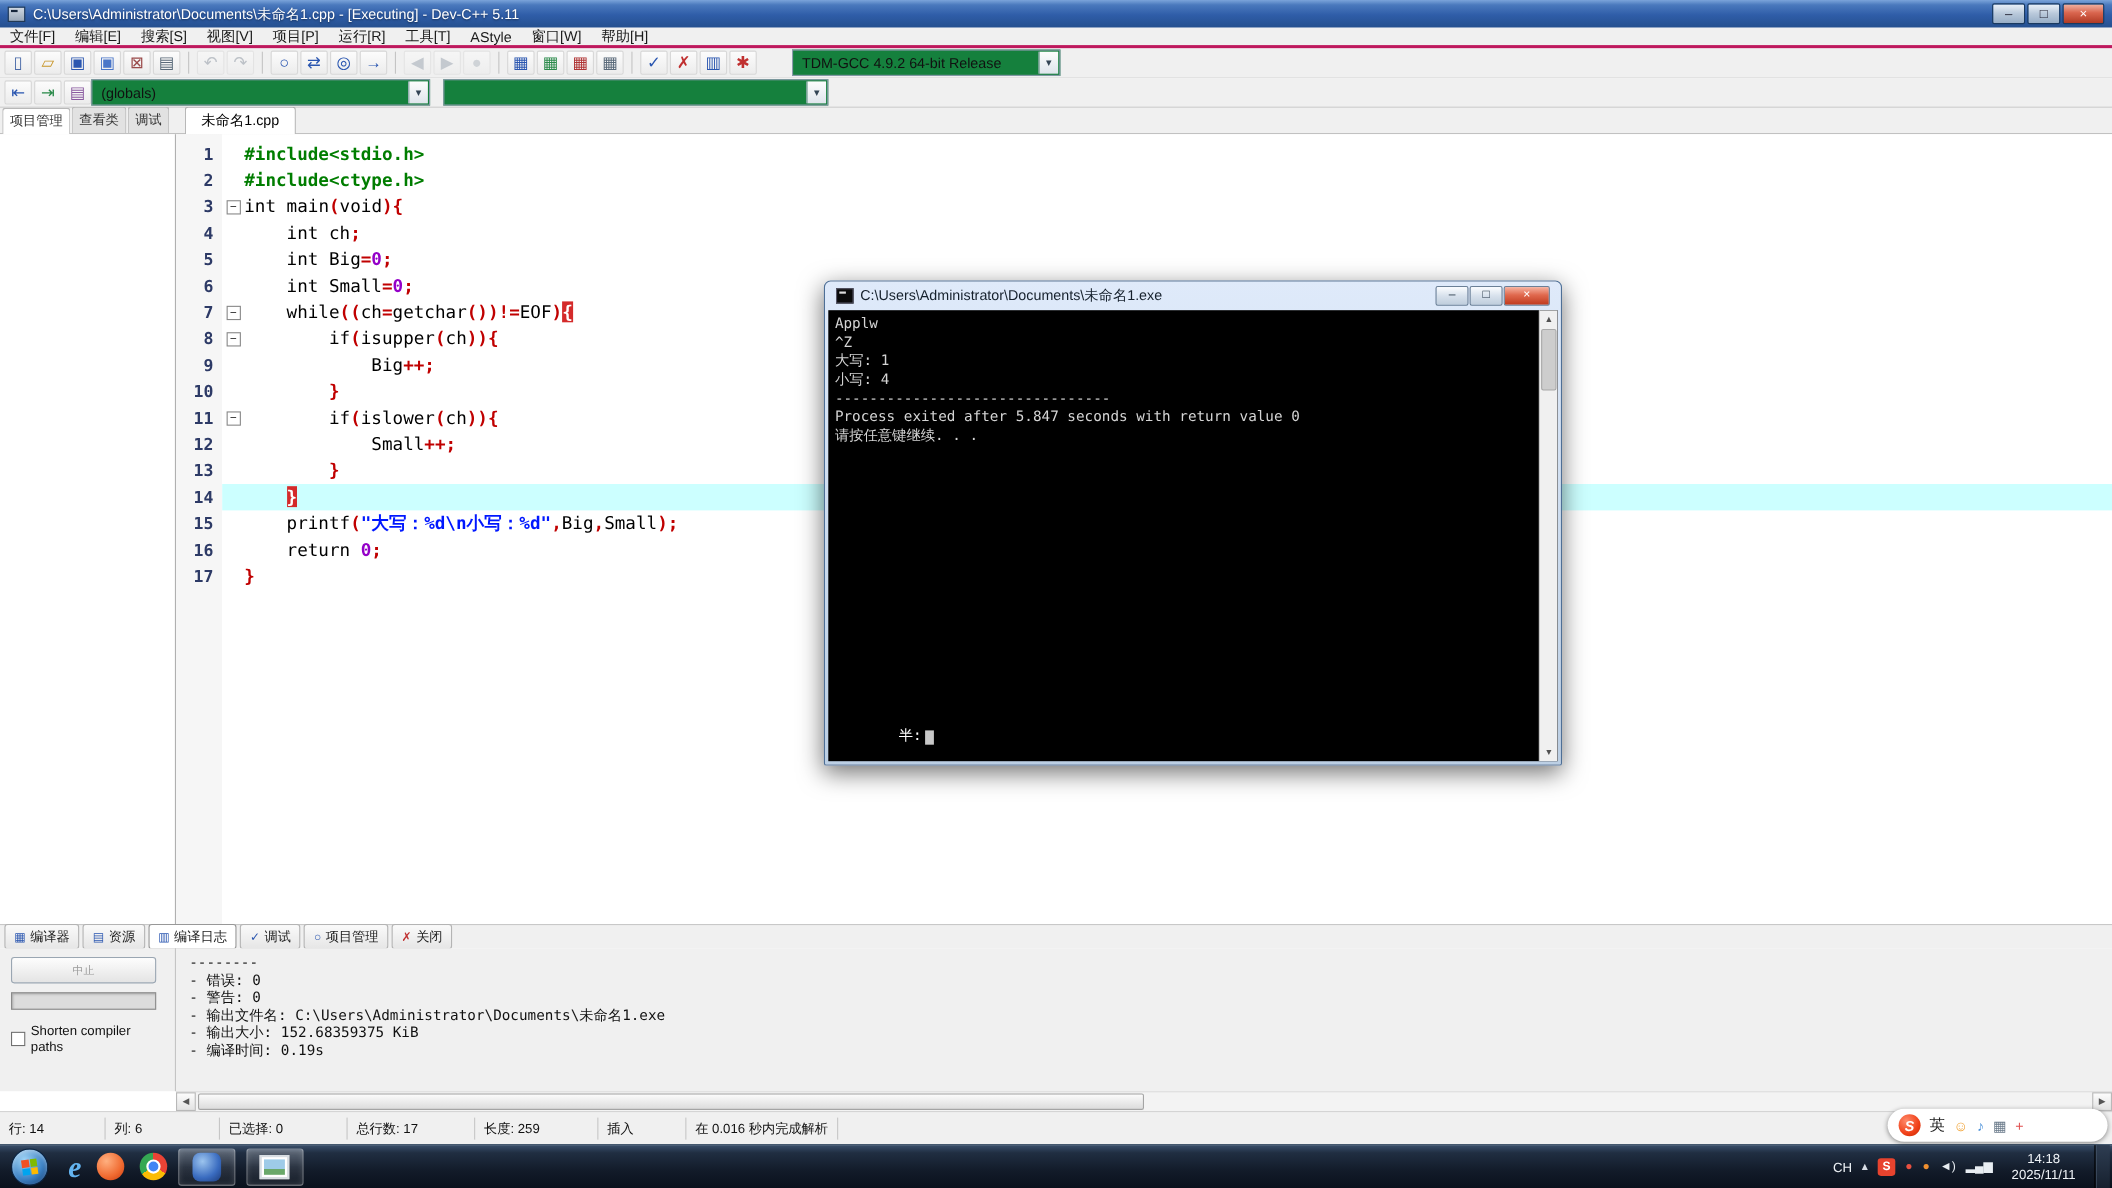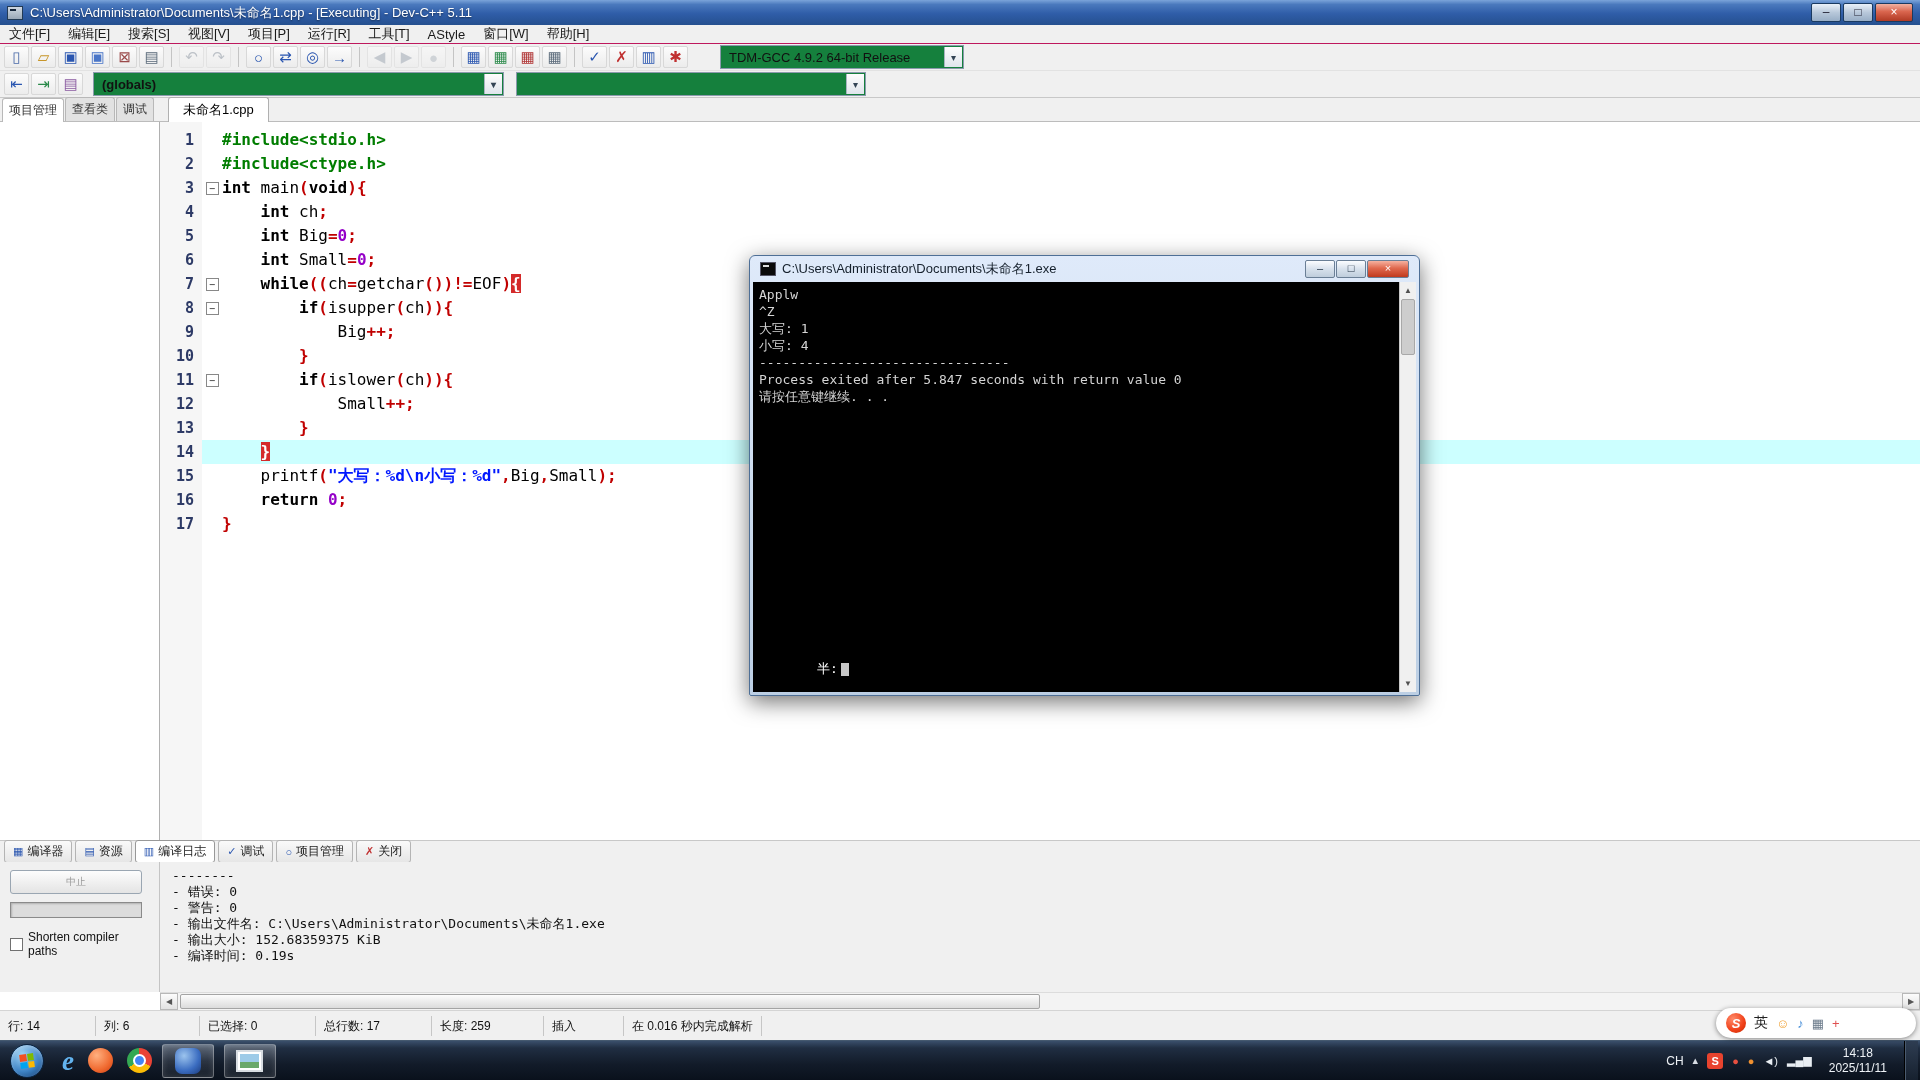--- a/index.html
+++ b/index.html
@@ -12,37 +12,37 @@
  display:flex;align-items:center;gap:7px;padding:0 7px;color:#fff;font-size:13px;z-index:5;}
 .app-icon{width:16px;height:14px;background:linear-gradient(#cfd8e2,#9aa8b8);border:1px solid #223a55;position:relative;flex:none;}
 .app-icon::after{content:"";position:absolute;left:2px;top:2px;width:6px;height:2px;background:#15253a;}
 .title-text{flex:1;white-space:nowrap;overflow:hidden;text-shadow:0 1px 2px rgba(0,0,0,.5);}
 .winbtns{display:flex;gap:2px;}
 .wbtn{width:30px;height:19px;border:1px solid #1a3a60;border-radius:2px;
  background:linear-gradient(#eaf1f9,#b8c8da 50%,#98aec6);color:#223;font-size:12px;line-height:16px;text-align:center;}
 .wbtn.close{background:linear-gradient(#f2b2a2,#d9654e 45%,#b03a24);color:#fff;width:38px;}
 
 
-.menubar{position:absolute;top:25px;left:0;width:1920px;height:19px;background:#f0f0f0;border-bottom:1px solid #be185d;
+.menubar{position:absolute;top:25px;left:0;width:1920px;height:19px;background:#f0f0f0;border-bottom:3px solid #be185d;
  display:flex;align-items:center;font-size:13px;color:#1a1a1a;}
 .menu-item{padding:0 9px;}
 .toolbar{position:absolute;left:0;width:1920px;background:#f0f0f0;display:flex;align-items:center;padding:0 4px;}
 #toolbar1{top:44px;height:27px;border-bottom:1px solid #e2e2e2;}
 #toolbar2{top:71px;height:27px;border-bottom:1px solid #c8c8c8;}
 .tbicons{display:flex;align-items:center;gap:2px;}
 .tb-icon{width:25px;height:22px;display:inline-flex;align-items:center;justify-content:center;font-size:15px;
  border:1px solid #d8d8d8;border-radius:2px;background:linear-gradient(#fcfcfc,#ececec);}
 .tb-icon.disabled{opacity:.5;}
 .tb-sep{width:1px;height:20px;background:#c4c4c4;margin:0 5px;}
 .combo{height:24px;background:#15803d;border:1px solid #8a9aac;display:flex;align-items:center;font-size:13px;
  padding-left:8px;position:relative;color:#111;}
 .combo .arrow{position:absolute;right:1px;top:1px;bottom:1px;width:18px;background:linear-gradient(#fdfdfd,#dfe5ec);
  border-left:1px solid #a8b4c0;display:flex;align-items:center;justify-content:center;font-size:10px;color:#345;}
 .combo.compiler{width:244px;margin-left:32px;}
-.combo.globals{width:411px;margin-left:10px;font-weight:bold;}
+.combo.globals{width:308px;}
 .combo.members{width:350px;margin-left:12px;}
 
 
 .tabrow{position:absolute;top:98px;left:0;width:1920px;height:24px;background:#f0f0f0;border-bottom:1px solid #bcbcbc;
  display:flex;align-items:flex-end;}
 .left-tabs{width:160px;display:flex;align-items:flex-end;padding-left:2px;flex:none;}
 .ltab{font-size:12px;padding:3px 6px;border:1px solid #b8b8b8;border-bottom:none;background:#e2e2e2;color:#333;
  margin-right:1px;border-radius:3px 3px 0 0;white-space:nowrap;}
 .ltab.active{background:#fff;position:relative;top:1px;}
 .etab{font-size:13px;padding:3px 14px;border:1px solid #b0b0b0;border-bottom:none;background:#fff;
@@ -54,21 +54,21 @@
 .editor{flex:1;overflow:hidden;padding-top:6px;font-family:"DejaVu Sans Mono",monospace;font-size:16px;
  background:linear-gradient(90deg,#f6f6f6 0,#f6f6f6 42px,#ffffff 42px);}
 .crow{display:flex;height:24px;line-height:24px;white-space:pre;}
 .ln{width:42px;text-align:right;padding-right:8px;color:#2d3a66;font-size:15px;font-weight:600;flex:none;}
 .lbody{flex:1;display:flex;}
 .lbody.cur{background:#ccffff;}
 .fold{width:20px;display:inline-flex;align-items:center;justify-content:center;flex:none;}
 .foldbox{width:13px;height:13px;border:1px solid #888;background:#fff;font-size:10px;line-height:11px;text-align:center;color:#333;}
 .code{white-space:pre;}
 .tok-pp{color:#007d00;font-weight:600;}
-.tok-kw{color:#000;font-weight:700;}
+.tok-kw{color:#000;font-weight:400;}
 .tok-sym{color:#c00000;font-weight:600;}
 .tok-num{color:#9400c8;font-weight:600;}
 .tok-str{color:#0017ff;font-weight:600;}
 .tok-pl{color:#000;}
 .tok-brace{color:#fff;background:#d42a2a;font-weight:700;}
 
 
 .console-win{position:absolute;left:749px;top:255px;width:671px;height:441px;
  background:linear-gradient(#dfeafa,#bccfe4);border:1px solid #4e6f96;border-radius:6px 6px 2px 2px;
  box-shadow:0 6px 22px rgba(0,0,0,.55);z-index:20;}

